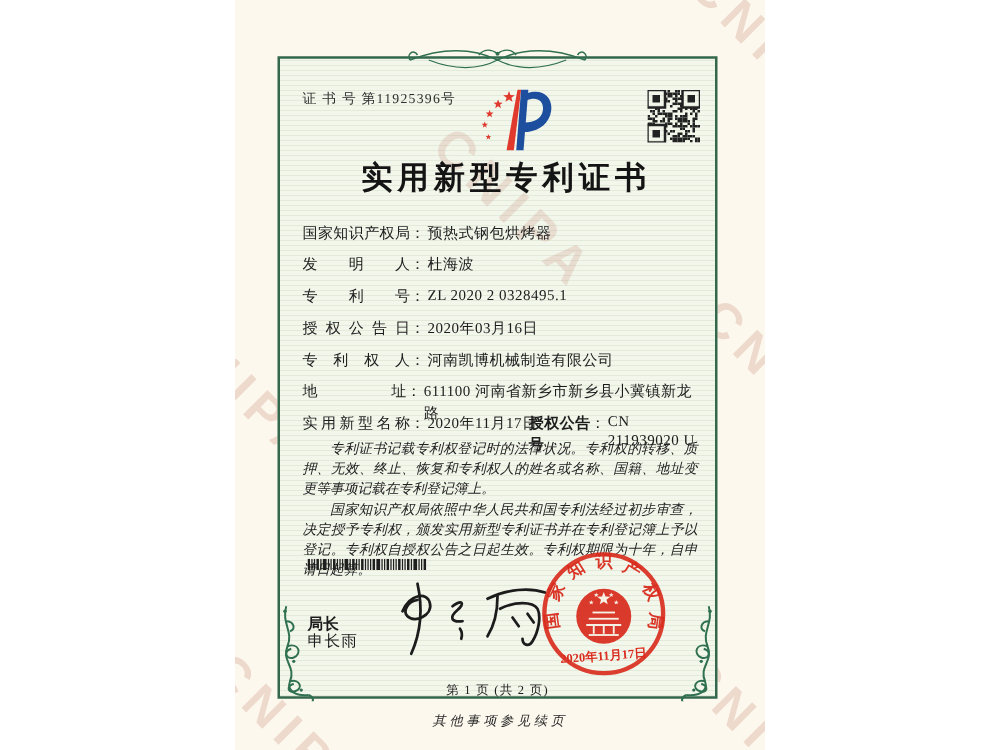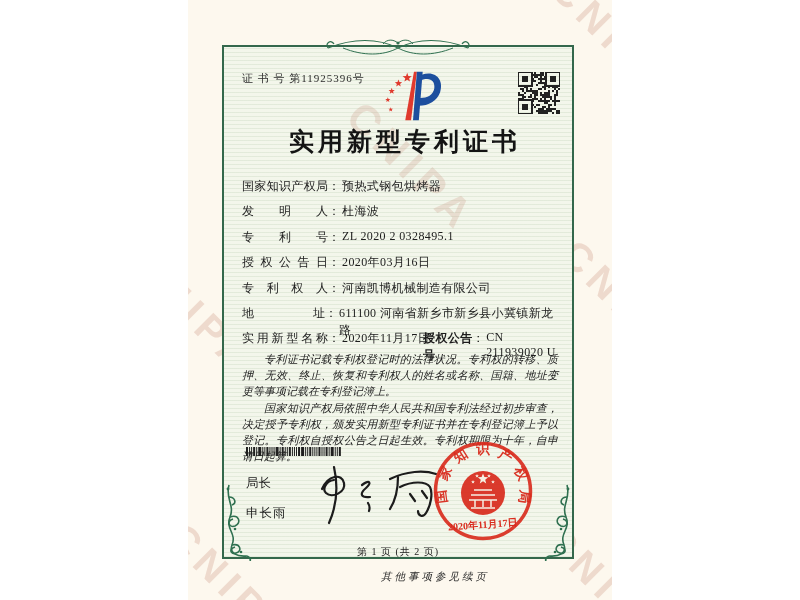--- a/index.html
+++ b/index.html
@@ -23,27 +23,27 @@
   #fields{left:18px;top:131px;right:14px;font-size:12px;z-index:2;}
   .frow{display:flex;height:25.4px;align-items:flex-start;position:relative;}
   .flabel{display:inline-block;width:86px;text-align:justify;text-align-last:justify;}
   .fvalue{margin-left:2px;letter-spacing:0.4px;}
   .fgroup2{position:absolute;left:181px;top:0;display:flex;}
   .fgroup2 .flabel{width:62px;font-weight:bold;}
   #paras{left:18px;top:304px;width:316px;font-size:11px;line-height:16.2px;text-align:justify;
          font-style:italic;color:#222;z-index:2;}
   #paras p{margin:0;text-indent:2em;}
   #barcode{left:22px;top:400px;z-index:2;}
-  #signer-title{left:22px;top:428px;font-size:12.5px;z-index:2;}
+  #signer-title{left:22px;top:444px;font-size:12.5px;z-index:2;font-weight:bold;}
   #signer-name{left:22px;top:458px;font-size:12.5px;letter-spacing:1px;z-index:2;}
   #signature{left:76px;top:400px;z-index:3;}
   #seal{left:205px;top:390px;z-index:4;}
   #page-indicator{left:0;top:498px;width:100%;text-align:center;font-size:10px;letter-spacing:1px;z-index:2;}
   #footer-note{left:0;top:570px;width:100%;text-align:center;font-size:10.5px;letter-spacing:3px;
-               font-style:italic;color:#2b2b2b;z-index:2;margin-left:35px;}
+               font-style:italic;color:#2b2b2b;z-index:2;}
   .deco{z-index:3;}
 </style>
 </head>
 <body>
 
 <div id="stage">
   <div id="photo">
 
     <span class="wm" style="left:347px;top:15px;">CNIPA</span>
     <span class="wm" style="left:357px;top:280px;">CNIPA</span>

